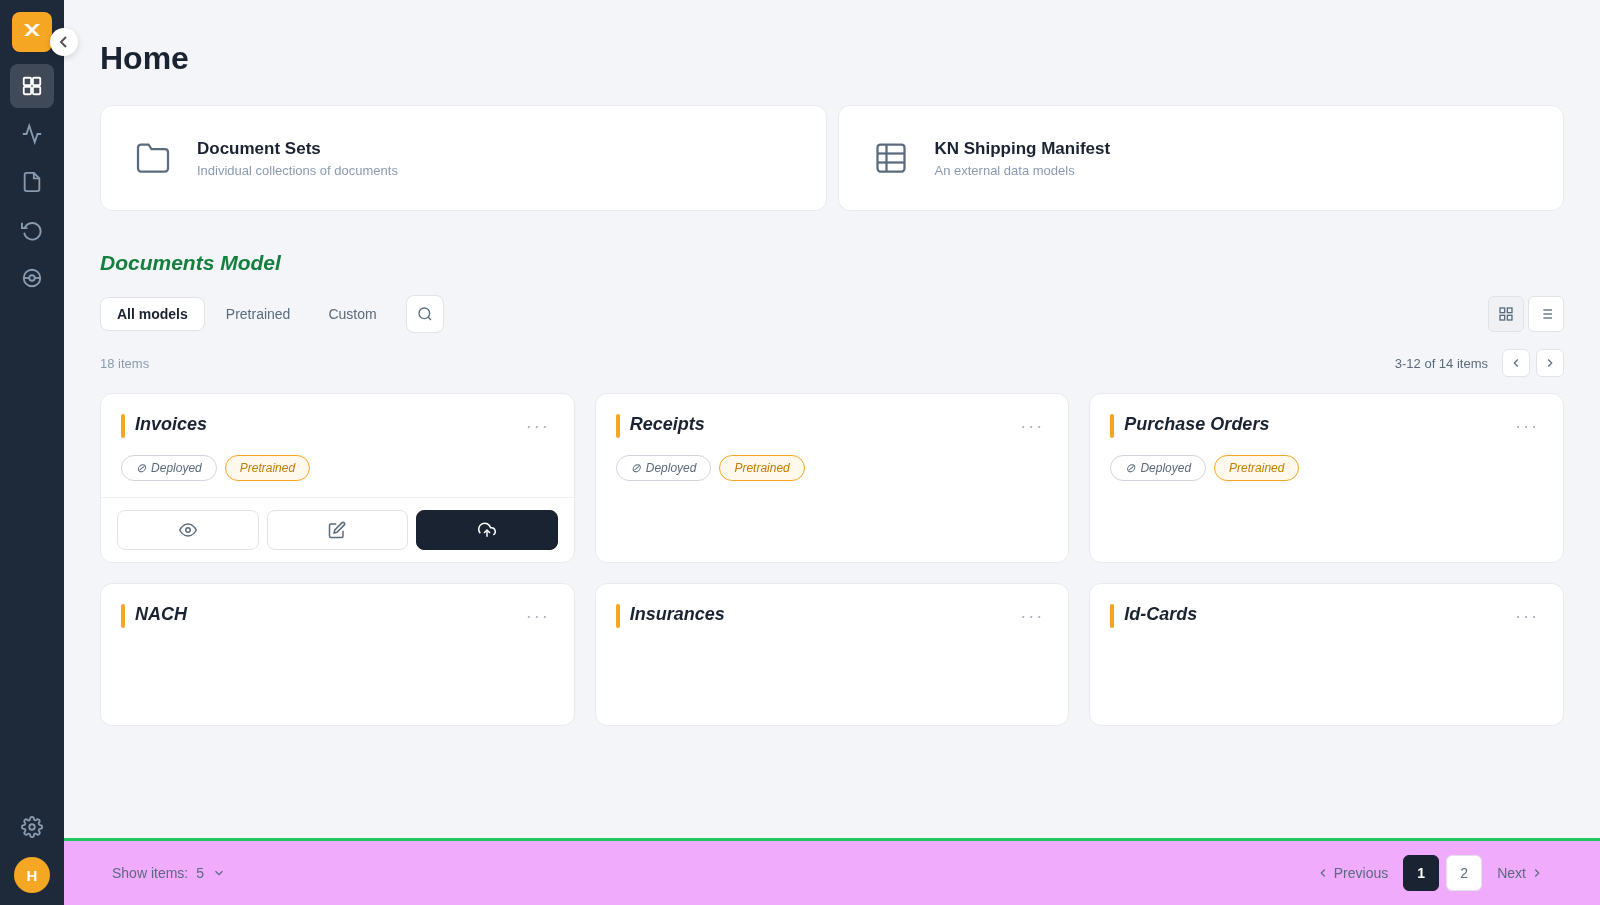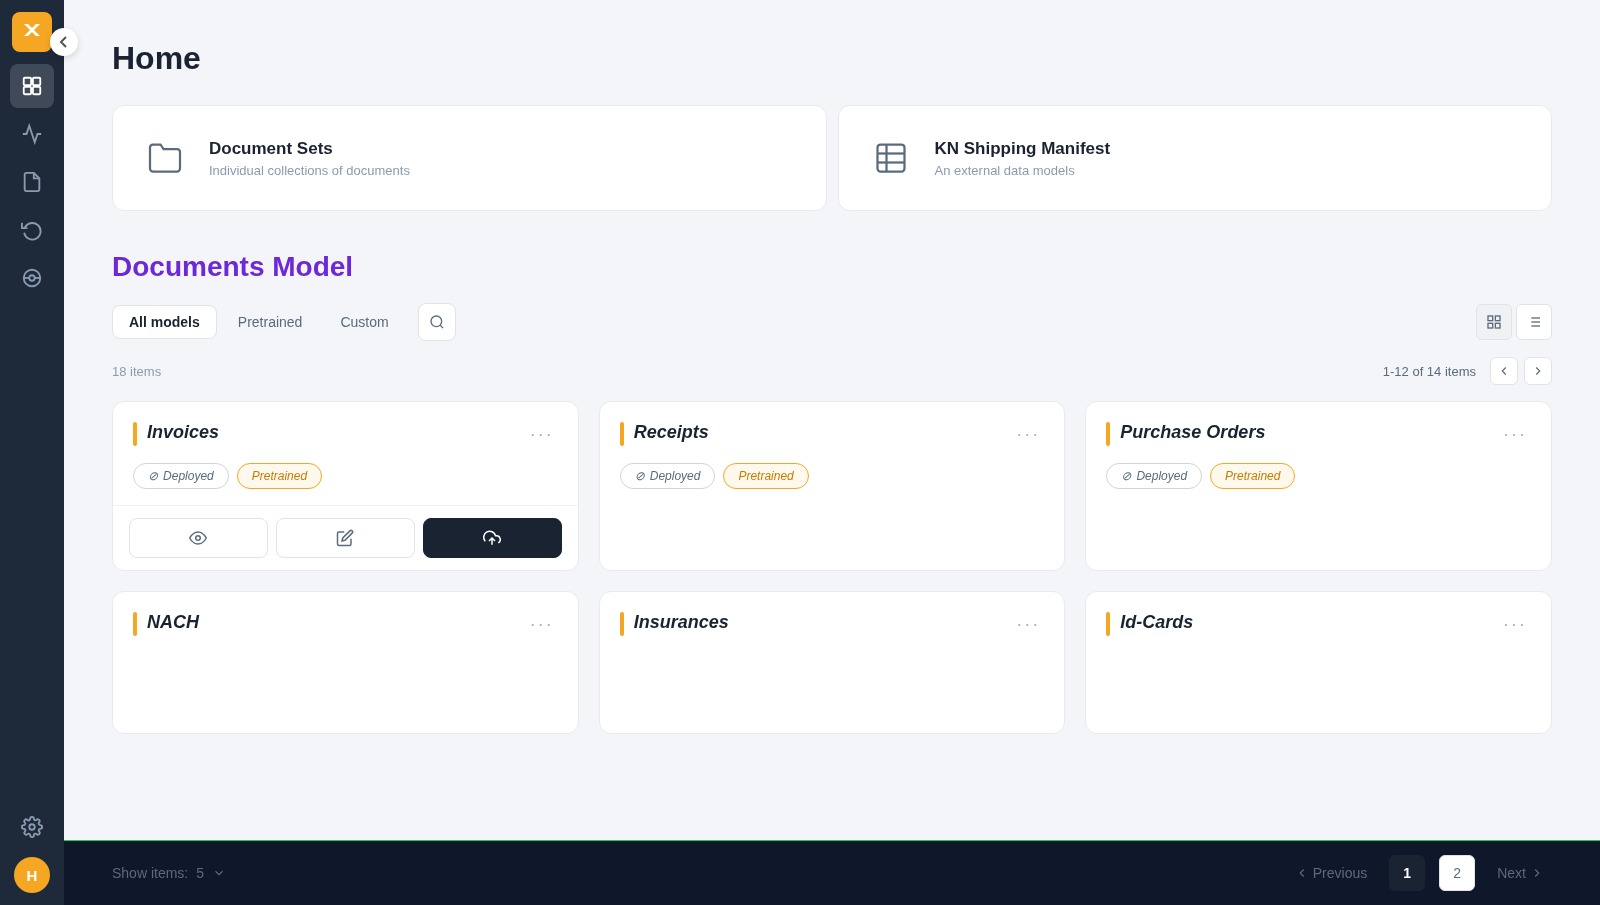--- a/index.html
+++ b/index.html
@@ -57,21 +57,21 @@
       cursor: pointer;
       box-shadow: 0 2px 6px rgba(0,0,0,0.15);
       z-index: 10;
     }
     .sidebar-toggle svg { width: 14px; height: 14px; color: #555; }
 
     
     .main {
       flex: 1;
       overflow-y: auto;
-      padding: 40px 48px;
+      padding: 40px 36px;
       background: #f4f5f8;
       border-radius: 13px;
     }
 
     .page-title {
       font-size: 32px;
       font-weight: 700;
       color: #1a2332;
       margin-bottom: 28px;
     }
@@ -97,24 +97,25 @@
       width: 48px; height: 48px;
       display: flex; align-items: center; justify-content: center;
       color: #5a6b7d;
     }
     .top-card-icon svg { width: 36px; height: 36px; }
     .top-card-text h3 { font-size: 17px; font-weight: 700; color: #1a2332; margin-bottom: 4px; }
     .top-card-text p { font-size: 13px; color: #8a9bb0; }
 
     
     .section-title {
-      font-size: 28px;
+      font-size: 21px;
       font-weight: 700;
-      color: #6d28d9;
+      color: #15803d;
       margin-bottom: 20px;
+      font-style: italic;
     }
 
     
     .filter-bar {
       display: flex;
       align-items: center;
       justify-content: space-between;
       margin-bottom: 16px;
     }
     .filter-tabs {
@@ -269,35 +270,35 @@
     }
     .action-btn svg { width: 18px; height: 18px; }
     .model-card-body-empty { height: 60px; }
 
     
     .bottom-bar {
       position: fixed;
       bottom: 0;
       left: 64px;
       right: 0;
-      background: #0f172a;
-      border-top: 1px solid #22c55e;
+      background: #f0abfc;
+      border-top: 3px solid #22c55e;
       padding: 14px 48px;
       display: flex;
       align-items: center;
       justify-content: space-between;
     }
     .show-items {
       display: flex; align-items: center; gap: 8px;
       font-size: 14px; color: #5a6b7d;
       cursor: pointer;
     }
     .show-items svg { width: 14px; height: 14px; }
     .pagination-controls {
-      display: flex; align-items: center; gap: 14px;
+      display: flex; align-items: center; gap: 7px;
     }
     .page-btn {
       width: 36px; height: 36px;
       border: 1px solid #e0e3e8;
       border-radius: 6px;
       display: flex; align-items: center; justify-content: center;
       cursor: pointer;
       background: #fff;
       font-size: 14px;
       color: #5a6b7d;
@@ -439,21 +440,21 @@
           <line x1="3" y1="12" x2="3.01" y2="12"></line>
           <line x1="3" y1="18" x2="3.01" y2="18"></line>
         </svg>
       </div>
     </div>
   </div>
 
   <div class="items-meta">
     <span class="items-count">18 items</span>
     <div class="pagination-nav">
-      <span class="range">1-12 of 14 items</span>
+      <span class="range">3-12 of 14 items</span>
       <div class="nav-arrow">
         <svg width="14" height="14" viewBox="0 0 24 24" fill="none" stroke="currentColor" stroke-width="2">
           <polyline points="15,18 9,12 15,6"></polyline>
         </svg>
       </div>
       <div class="nav-arrow">
         <svg width="14" height="14" viewBox="0 0 24 24" fill="none" stroke="currentColor" stroke-width="2">
           <polyline points="9,18 15,12 9,6"></polyline>
         </svg>
       </div>

